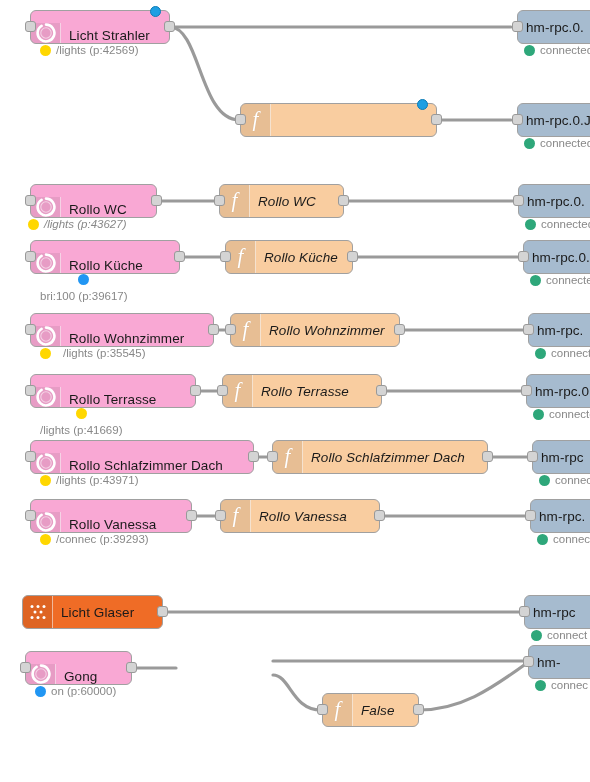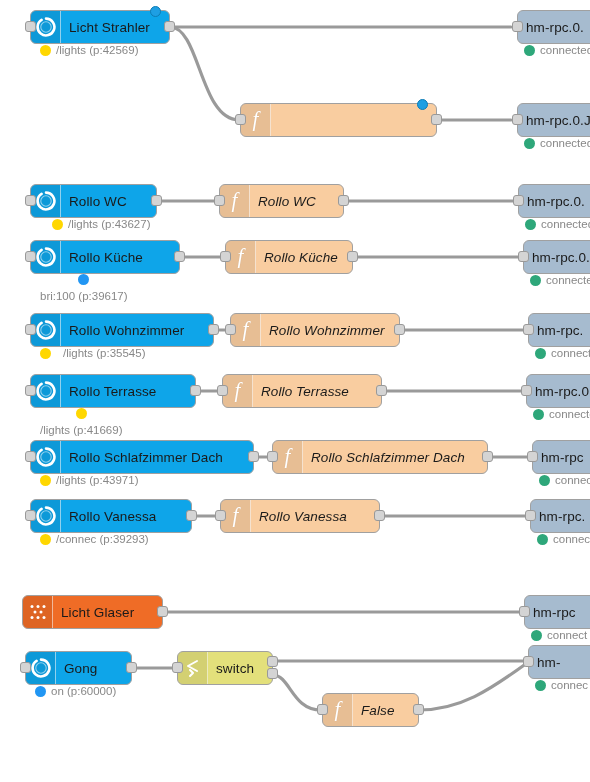--- a/index.html
+++ b/index.html
@@ -82,21 +82,21 @@
   .changed-dot {
     position: absolute;
     width: 11px; height: 11px;
     border-radius: 50%;
     background: #1e9fe3;
     border: 1px solid #0d7cb5;
     top: -5px; right: 8px;
   }
 
   
-  .c-teal   { background: #0ea5e9; }
+  .c-teal   { background: #f9a8d4; align-items: flex-end; }
   .c-fn     { background: #f9cda0; }
   .c-blue   { background: #a6bbcf; }
   .c-orange { background: #ef6c26; }
   .c-yellow { background: #e3e07b; }
 
   
   .status {
     position: absolute;
     display: flex;
     align-items: center;
@@ -217,21 +217,21 @@
     <span class="port in"></span>
     <span class="icon-box">
       <svg class="glyph" width="20" height="20" viewBox="0 0 20 20">
         <path d="M10 1.6 a8.4 8.4 0 1 1 -4.4 1.25" fill="none" stroke="#fff" stroke-width="2.6" stroke-linecap="round"></path>
         <circle cx="10" cy="10" r="5.2" fill="none" stroke="#fff" stroke-width="1.1" opacity="0.55"></circle>
       </svg>
     </span>
     <span class="label">Rollo WC</span>
     <span class="port out"></span>
   </div>
-  <div class="status" style="left:52px; top:218px;">
+  <div class="status" style="left:28px; top:218px;font-style:italic;">
     <span class="dot dot-yellow"></span>
     <span>/lights (p:43627)</span>
   </div>
 
   <div class="node c-fn fn" style="left:219px; top:184px; width:125px;">
     <span class="port in"></span>
     <span class="icon-box">
       <span class="glyph glyph-fn">f</span>
     </span>
     <span class="label">Rollo WC</span>
@@ -458,32 +458,20 @@
       </svg>
     </span>
     <span class="label">Gong</span>
     <span class="port out"></span>
   </div>
   <div class="status" style="left:35px; top:685px;">
     <span class="dot dot-blue"></span>
     <span>on (p:60000)</span>
   </div>
 
-  <div class="node c-yellow" style="left:177px; top:651px; width:96px;">
-    <span class="port in"></span>
-    <span class="icon-box">
-      <svg class="glyph" width="18" height="18" viewBox="0 0 18 18">
-        <path d="M13 2 L4 7 L13 12" fill="none" stroke="#fff" stroke-width="2" stroke-linecap="round" stroke-linejoin="round"></path>
-        <path d="M6 11 L9 14 L6 17" fill="none" stroke="#fff" stroke-width="2" stroke-linecap="round" stroke-linejoin="round"></path>
-      </svg>
-    </span>
-    <span class="label">switch</span>
-    <span class="port out o1"></span>
-    <span class="port out o2"></span>
-  </div>
 
   <div class="node c-blue" style="left:528px; top:645px; width:120px;">
     <span class="port in"></span>
     <span class="label">hm-</span>
   </div>
   <div class="status" style="left:535px; top:679px;">
     <span class="dot dot-green"></span>
     <span>connec</span>
   </div>
 

